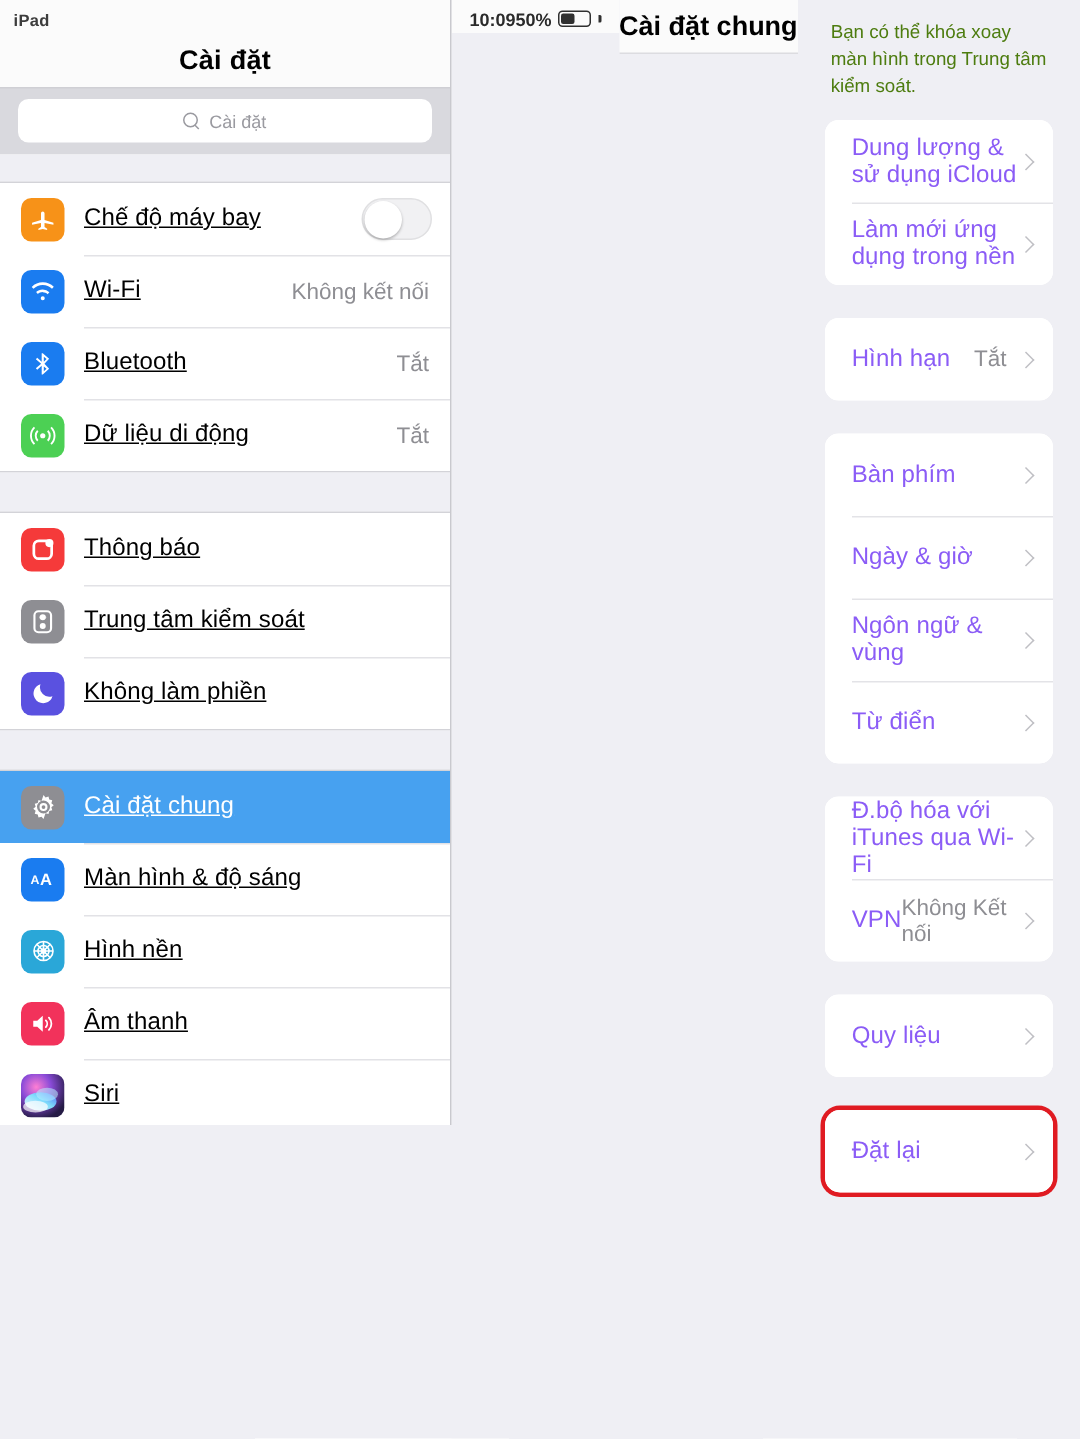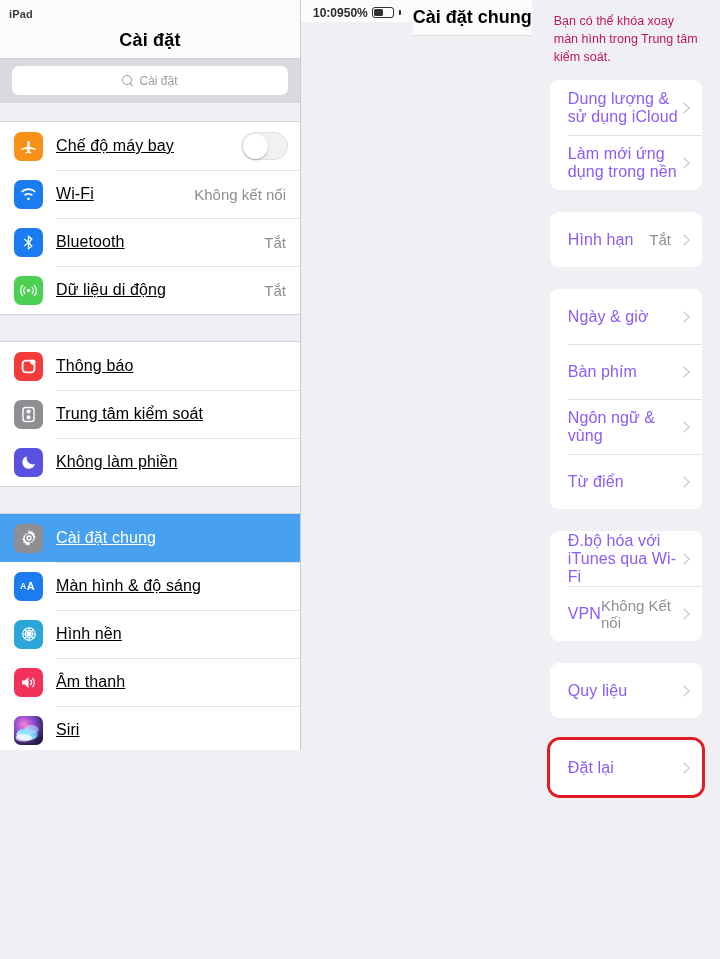--- a/index.html
+++ b/index.html
@@ -54,21 +54,21 @@
   .dt-time { font-size:12px; font-weight:700; color:#2b2b2b; }
   .dt-batt { display:flex; align-items:center; gap:4px; }
   .dt-batt .pct { font-size:12px; font-weight:700; color:#2b2b2b; }
   .battbody { width:22px; height:11px; border:1.3px solid #303030; border-radius:3px; position:relative; }
   .battbody .fill { position:absolute; left:1px; top:1px; bottom:1px; width:9px; background:#303030; border-radius:1.5px; }
   .battcap { width:2px; height:5px; background:#303030; border-radius:0 1px 1px 0; margin-left:1px; }
 
   .dt-title { height:36px; display:flex; align-items:center; justify-content:center;
               background:#fbfbfb; font-size:18px; font-weight:700; color:#000; border-bottom:1px solid #dcdce0;}
   .dt-body { flex:1; background:#efeff4; padding: 0 18px; overflow:hidden; }
-  .dt-footer-note { font-size:12.5px; color:#be185d; line-height:1.45; padding: 12px 4px 14px 4px; max-width: 340px;}
+  .dt-footer-note { font-size:12.5px; color:#4d7c0f; line-height:1.45; padding: 12px 4px 14px 4px; max-width: 340px;}
   .card { background:#ffffff; border-radius:9px; overflow:hidden; margin-bottom: 22px; }
   .dt-row { height:55px; display:flex; align-items:center; padding: 0 14px 0 18px; position:relative; background:#fff;}
   .dt-row + .dt-row::before { content:""; position:absolute; left:18px; right:0; top:0; height:1px; background:#e3e3e7; }
   .dt-label { font-size:16px; color:#8b5cf6; flex:1; letter-spacing:.1px;}
   .dt-value { font-size:15px; color:#8e8e93; margin-right:9px; }
   .chev { width:8px; height:8px; border-right:1.6px solid #bfbfc4; border-top:1.6px solid #bfbfc4;
           transform: rotate(45deg); flex:none; }
   .card.highlight { box-shadow: 0 0 0 3px #e01b22; border-radius:10px; }
 </style>
 </head>
@@ -276,25 +276,25 @@
           </div>
           <div class="card">
             <div class="dt-row">
               <span class="dt-label">Hình hạn</span>
               <span class="dt-value">Tắt</span>
               <span class="chev"></span>
             </div>
           </div>
           <div class="card">
             <div class="dt-row">
+              <span class="dt-label">Bàn phím</span>
+              <span class="chev"></span>
+            </div>
+            <div class="dt-row">
               <span class="dt-label">Ngày &amp; giờ</span>
-              <span class="chev"></span>
-            </div>
-            <div class="dt-row">
-              <span class="dt-label">Bàn phím</span>
               <span class="chev"></span>
             </div>
             <div class="dt-row">
               <span class="dt-label">Ngôn ngữ &amp; vùng</span>
               <span class="chev"></span>
             </div>
             <div class="dt-row">
               <span class="dt-label">Từ điển</span>
               <span class="chev"></span>
             </div>

